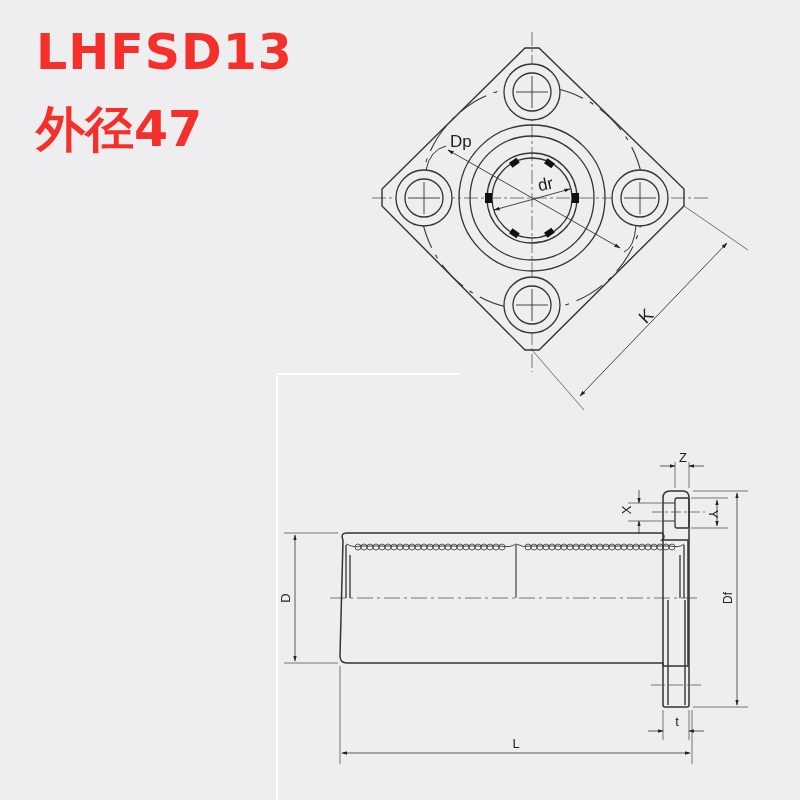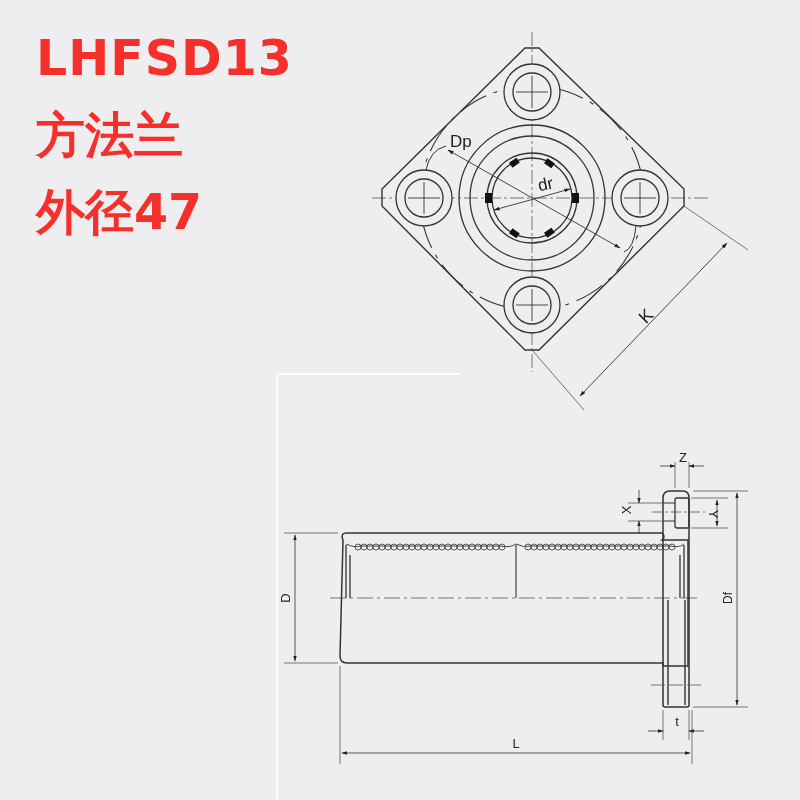--- a/index.html
+++ b/index.html
@@ -3,39 +3,38 @@
 <meta charset="utf-8">
 <style>
   html, body { margin: 0; padding: 0; }
   body {
     width: 800px; height: 800px; overflow: hidden;
     background: #eeeef0;
     position: relative;
     font-family: "DejaVu Sans", sans-serif;
   }
   .spec-text {
-    position: absolute; left: 36px; top: 20px;
+    position: absolute; left: 36px; top: 14px;
     color: #f5302b;
     font-family: "DejaVu Sans", sans-serif;
     font-weight: bold;
     font-size: 49px;
     line-height: 77px;
     letter-spacing: 0px;
   }
   .spec-line { display: block; white-space: nowrap; }
   .spec-line.model { letter-spacing: 1px; }
   svg { position: absolute; left: 0; top: 0; }
   .lbl { font-family: "Liberation Sans", sans-serif; fill: #222; }
 </style>
 </head>
 <body>
 
 <div class="spec-text">
   <span class="spec-line model">LHFSD13</span>
-  <span class="spec-line">方法兰</span>
   <span class="spec-line">外径47</span>
 </div>
 
 <svg width="800" height="800" viewBox="0 0 800 800">
   <defs>
     <marker id="arr" viewBox="0 0 10 10" refX="9" refY="5" markerWidth="7" markerHeight="7" orient="auto-start-reverse">
       <path d="M0,2 L10,5 L0,8 z" fill="#222"></path>
     </marker>
   </defs>
 

